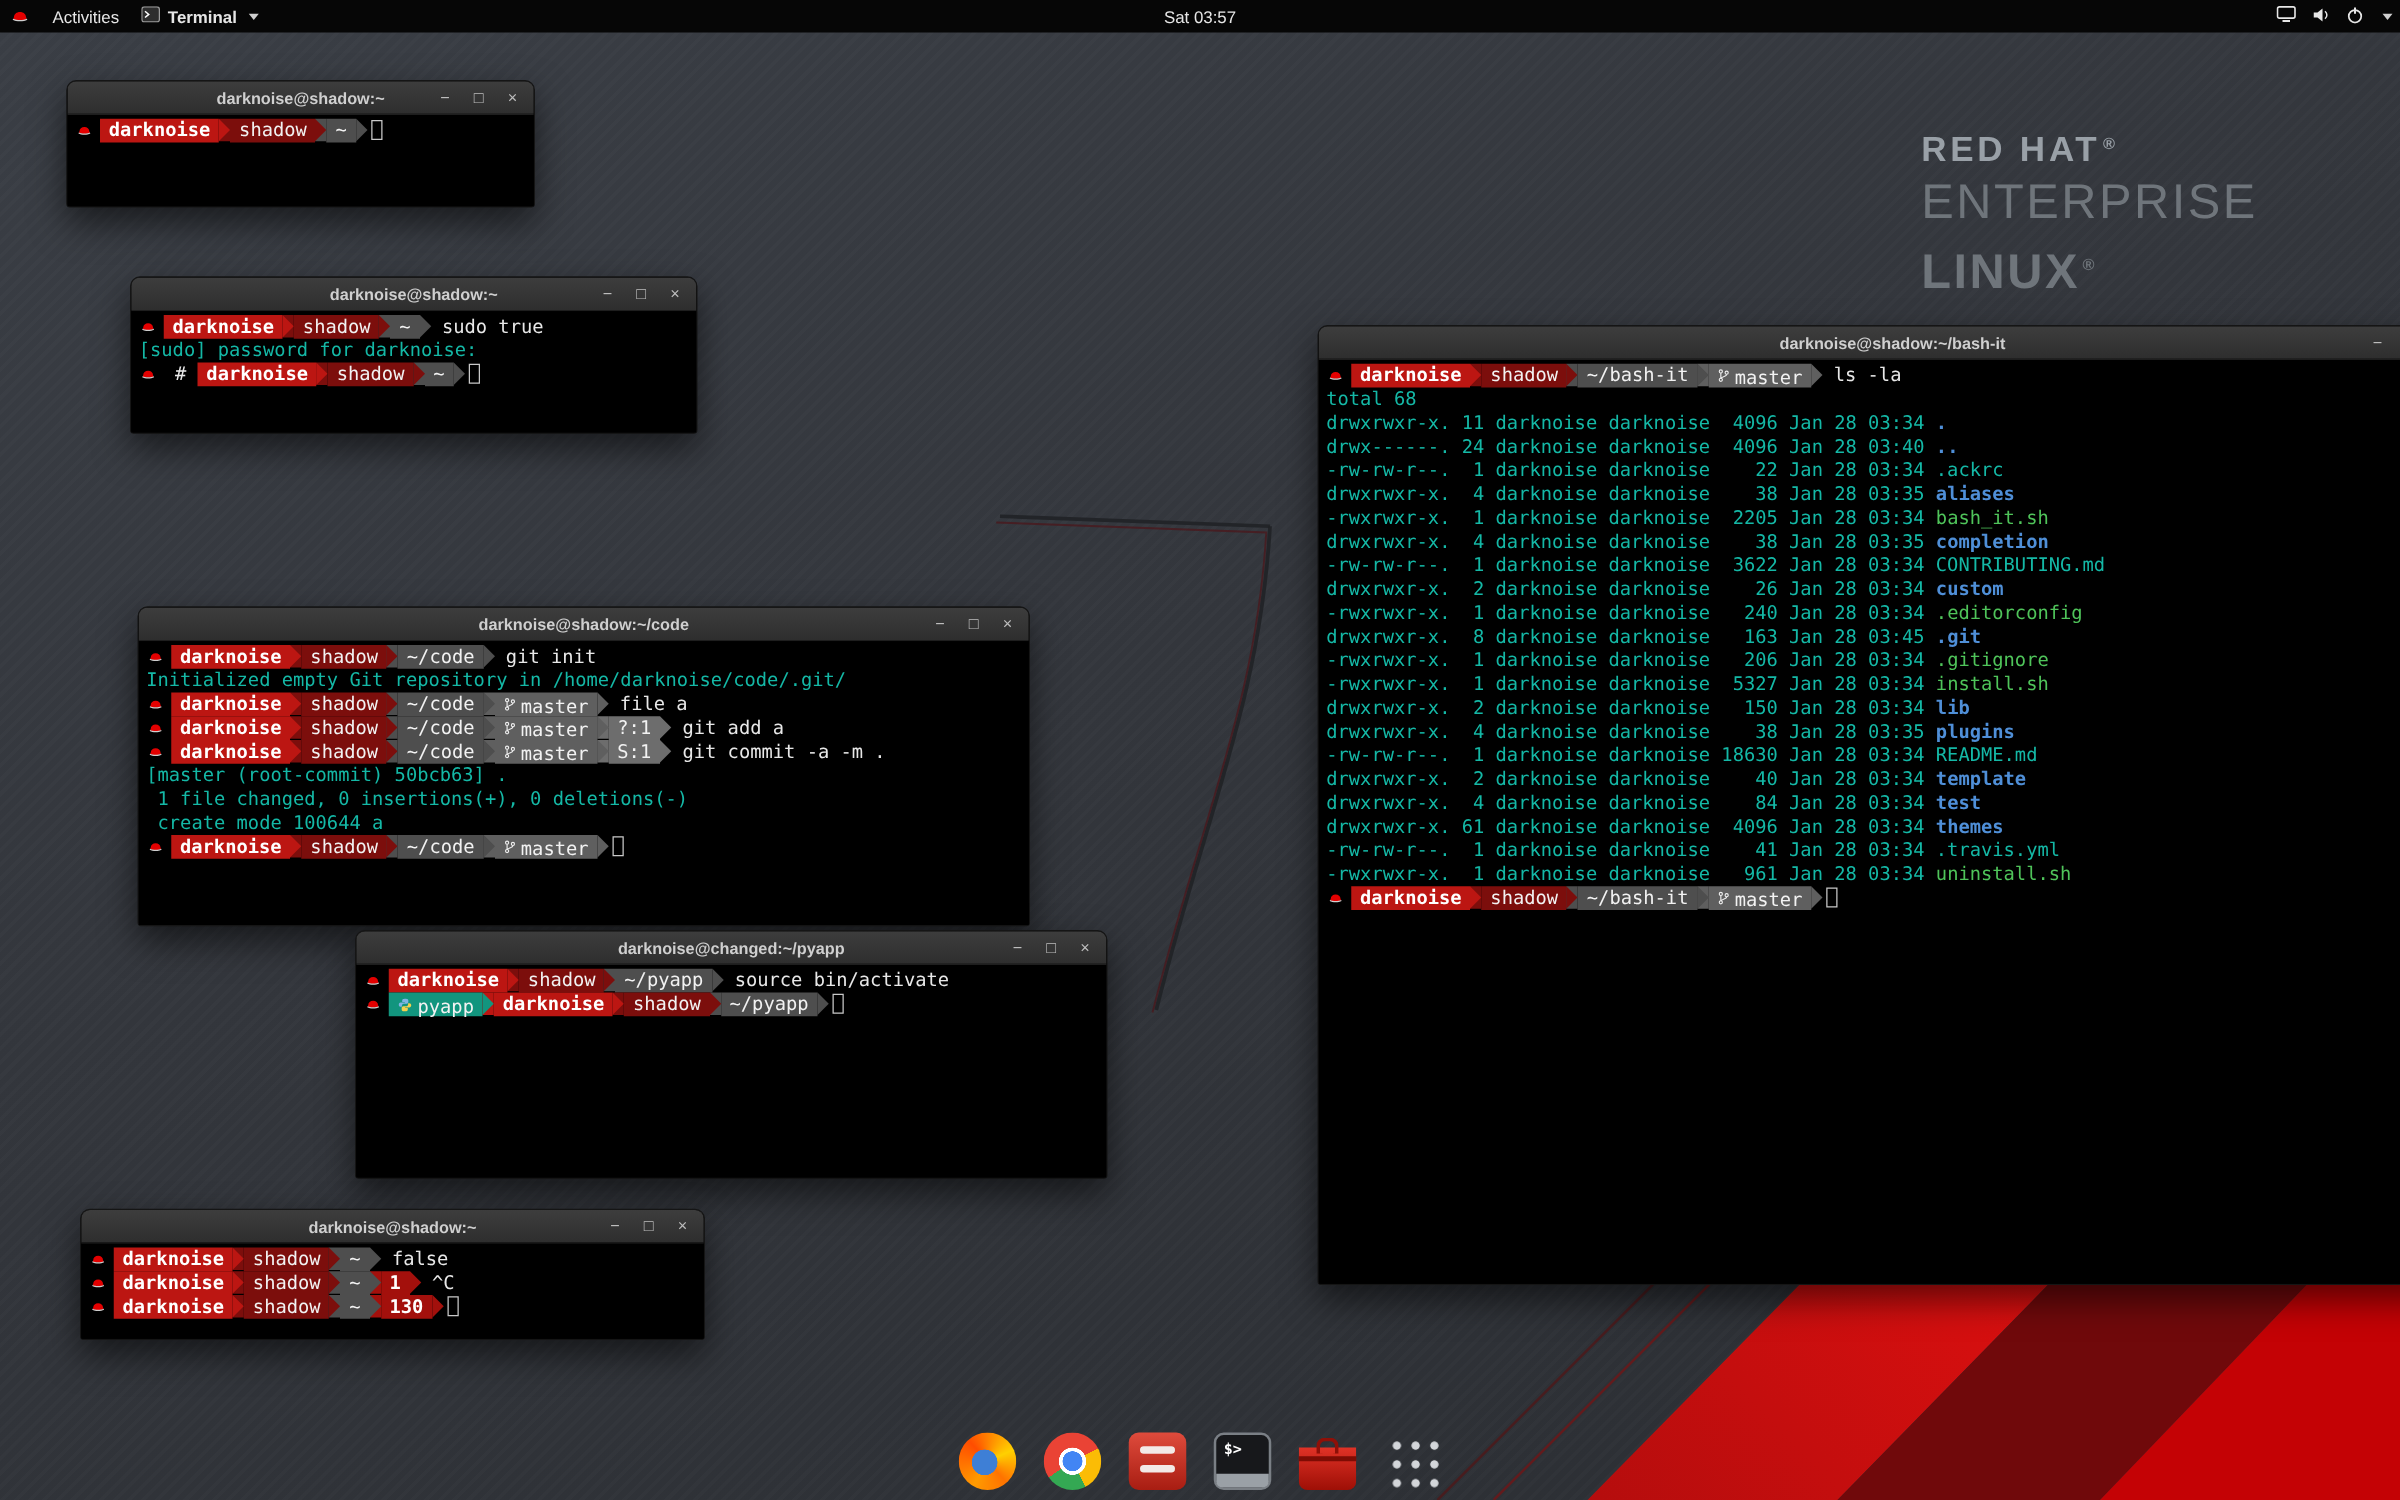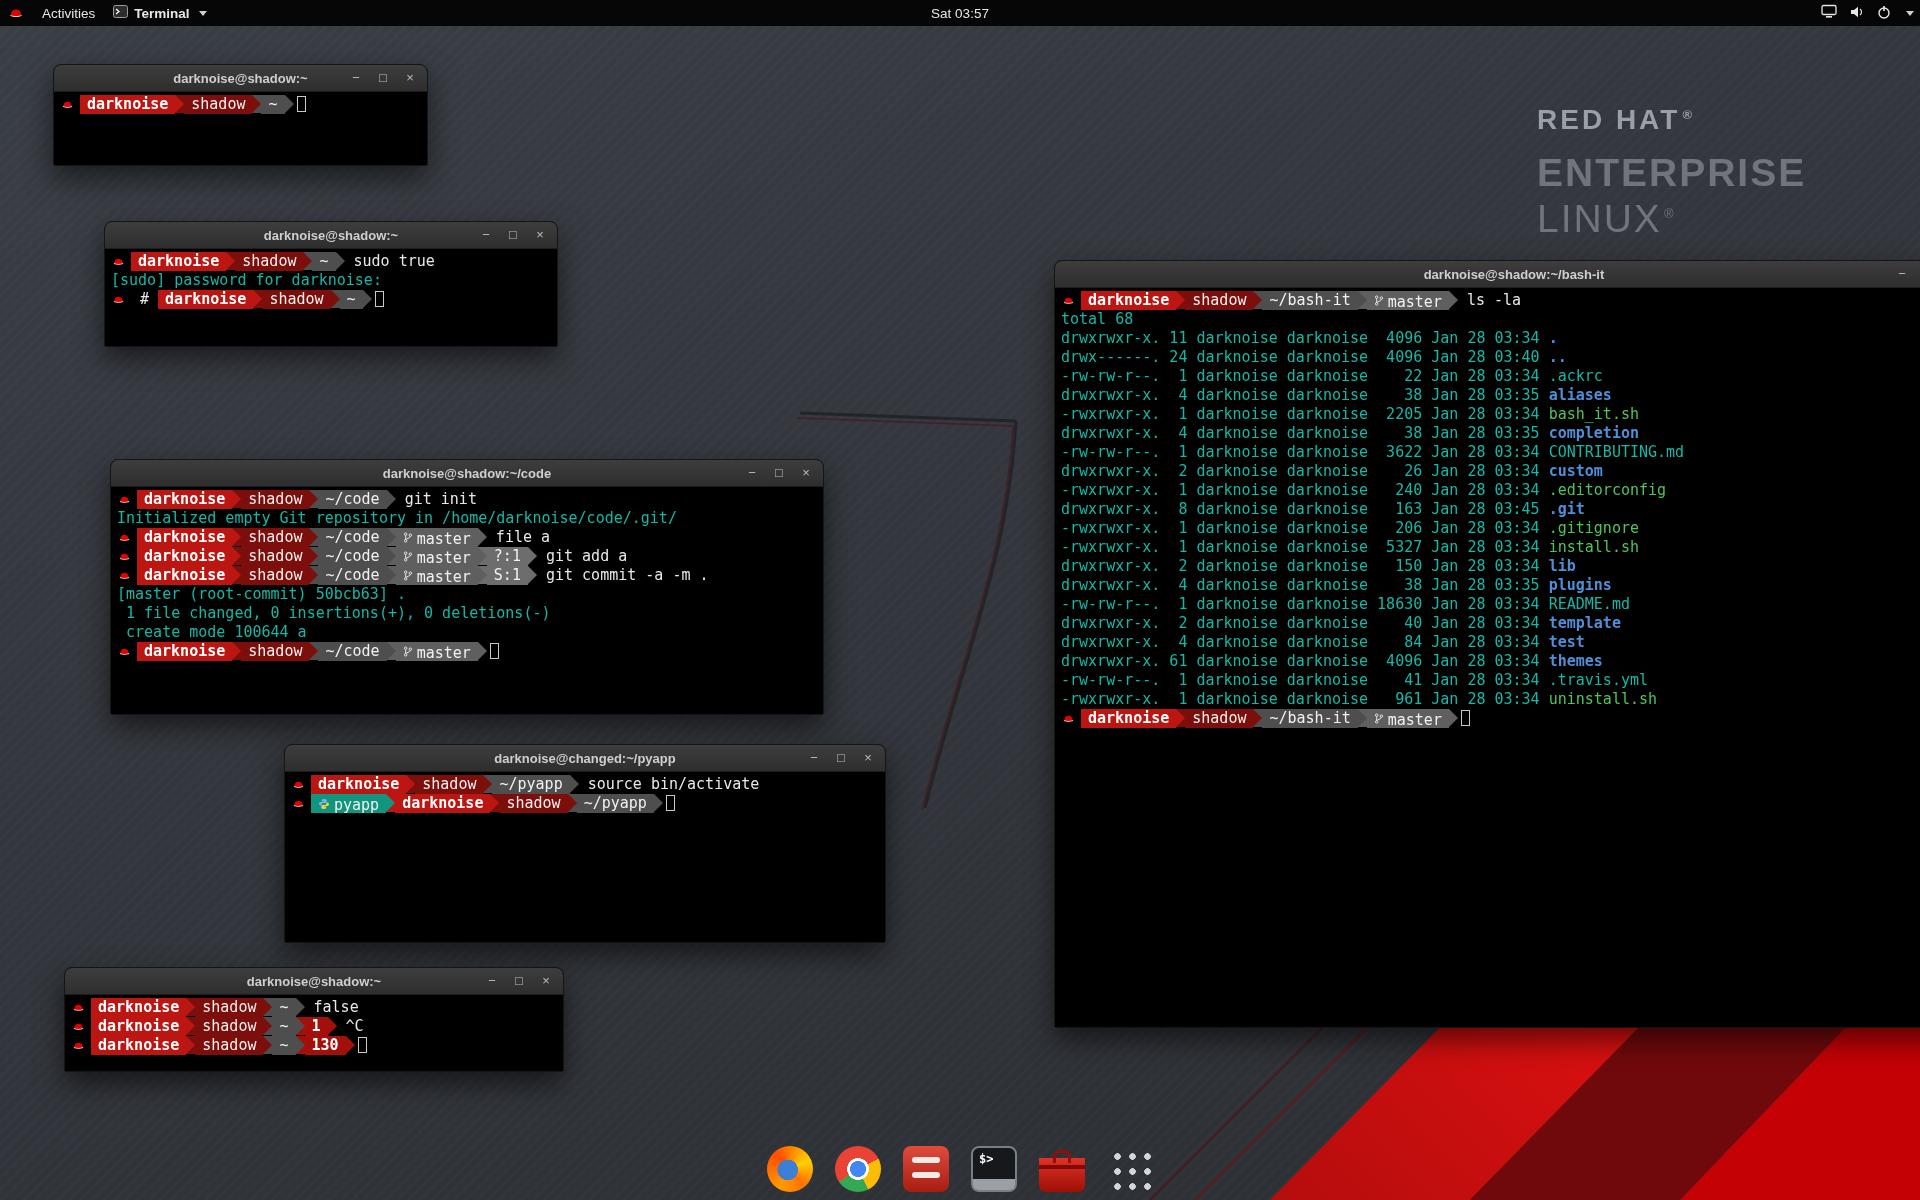--- a/index.html
+++ b/index.html
@@ -6,22 +6,22 @@
   html,body { width:1920px; height:1200px; overflow:hidden; background:#2e3136; font-family:"Liberation Sans",sans-serif; }
   #screen { position:relative; width:1920px; height:1200px; overflow:hidden;
     background: linear-gradient(160deg,#3a3e45 0%,#33363c 45%,#2b2e33 100%); }
   #screen::before { content:""; position:absolute; inset:0;
     background: repeating-linear-gradient(135deg, rgba(255,255,255,.015) 0 3px, rgba(0,0,0,0) 3px 8px); z-index:0; }
 
   
   .wallpaper-art { position:absolute; inset:0; z-index:0; }
   .brand { position:absolute; left:1537px; top:104px; z-index:1; color:#9aa1a8; user-select:none; }
   .brand-l1 { font-size:28px; font-weight:700; letter-spacing:3px; color:#99a0a7; }
-  .brand-l2 { font-size:39px; font-weight:700; letter-spacing:2px; color:#6f757b; margin-top:15px; }
-  .brand-l3 { font-size:39px; font-weight:400; letter-spacing:2px; color:#6f757b; margin-top:2px; }
+  .brand-l2 { font-size:39px; font-weight:400; letter-spacing:2px; color:#6f757b; margin-top:4px; }
+  .brand-l3 { font-size:39px; font-weight:700; letter-spacing:2px; color:#6f757b; margin-top:12px; }
   .reg { font-size:13px; vertical-align:super; margin-left:2px; }
 
   
   .topbar { position:absolute; top:0; left:0; right:0; height:26px; background:#060606; z-index:10;
     display:flex; align-items:center; color:#e6e6e6; font-size:13.5px; }
   .tb-left { display:flex; align-items:center; gap:14px; padding-left:8px; }
   .tb-distro { display:flex; align-items:center; }
   .tb-activities { padding:2px 4px; }
   .tb-app { display:flex; align-items:center; gap:6px; font-weight:700; }
   .tb-clock { position:absolute; left:50%; transform:translateX(-50%); font-weight:400; }
@@ -49,21 +49,21 @@
   .tk-out { color:#14b8a6; }
   .tk-dir { color:var(--dir,#4f8fd8); font-weight:700; }
   .tk-exe { color:var(--exe,#4fc45a); }
   .cursor { display:inline-block; width:9px; height:16px; border:1px solid #c9c9c9; margin-left:3px; margin-top:1px; }
   .inline-icon { display:inline-block; margin:2px 6px 0 1px; height:15px; }
   .seg .inline-icon { margin:2px 4px 0 0; }
 
   
   .w0 { left:53px;  top:64px;  width:375px; height:102px; }
   .w1 { left:104px; top:221px; width:454px; height:126px; }
-  .w2 { left:110px; top:459px; width:714px; height:256px; }
+  .w2 { left:110px; top:485px; width:714px; height:256px; }
   .w3 { left:284px; top:744px; width:602px; height:199px; }
   .w4 { left:64px;  top:967px; width:500px; height:105px; }
   .w5 { left:1054px;top:260px; width:920px; height:768px; }
 
   
   .dock { position:absolute; bottom:8px; left:50%; transform:translateX(-50%); z-index:3;
     display:flex; gap:22px; align-items:center; }
   .dock-icon { width:46px; height:46px; position:relative; }
   .icon-firefox { border-radius:50%;
     background: radial-gradient(circle at 45% 52%, #3e7fd6 0 29%, rgba(0,0,0,0) 30%),

